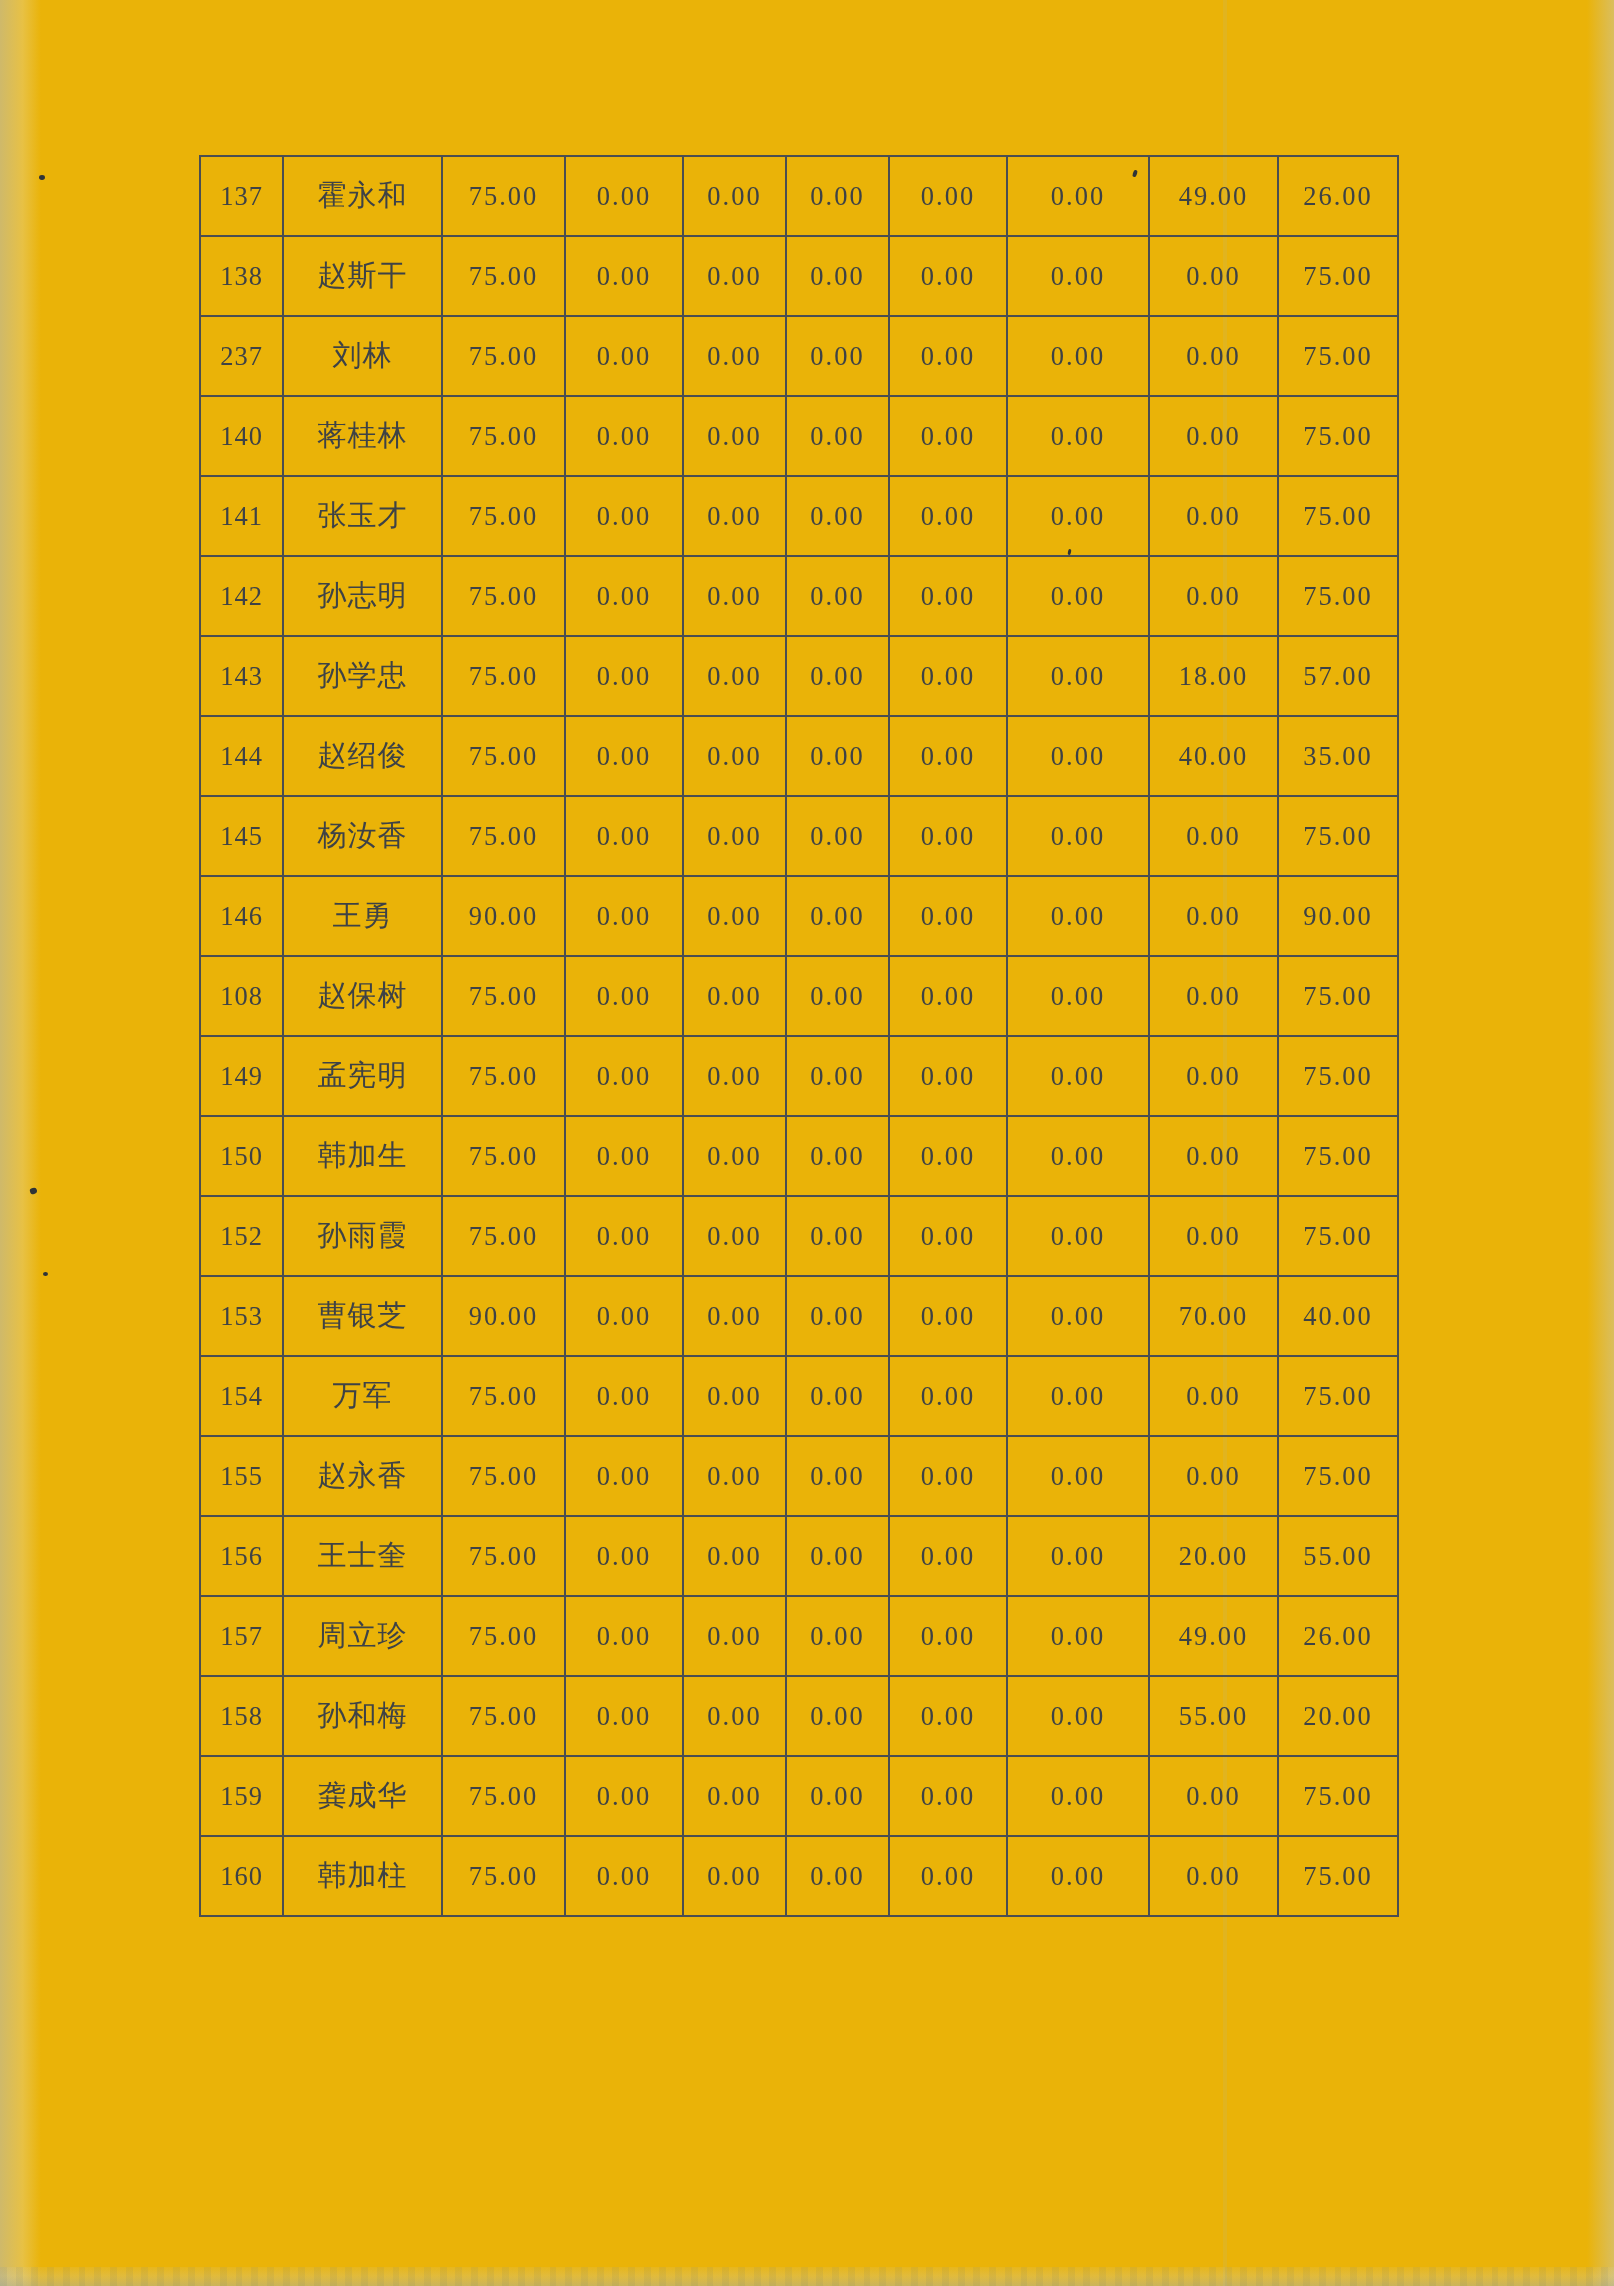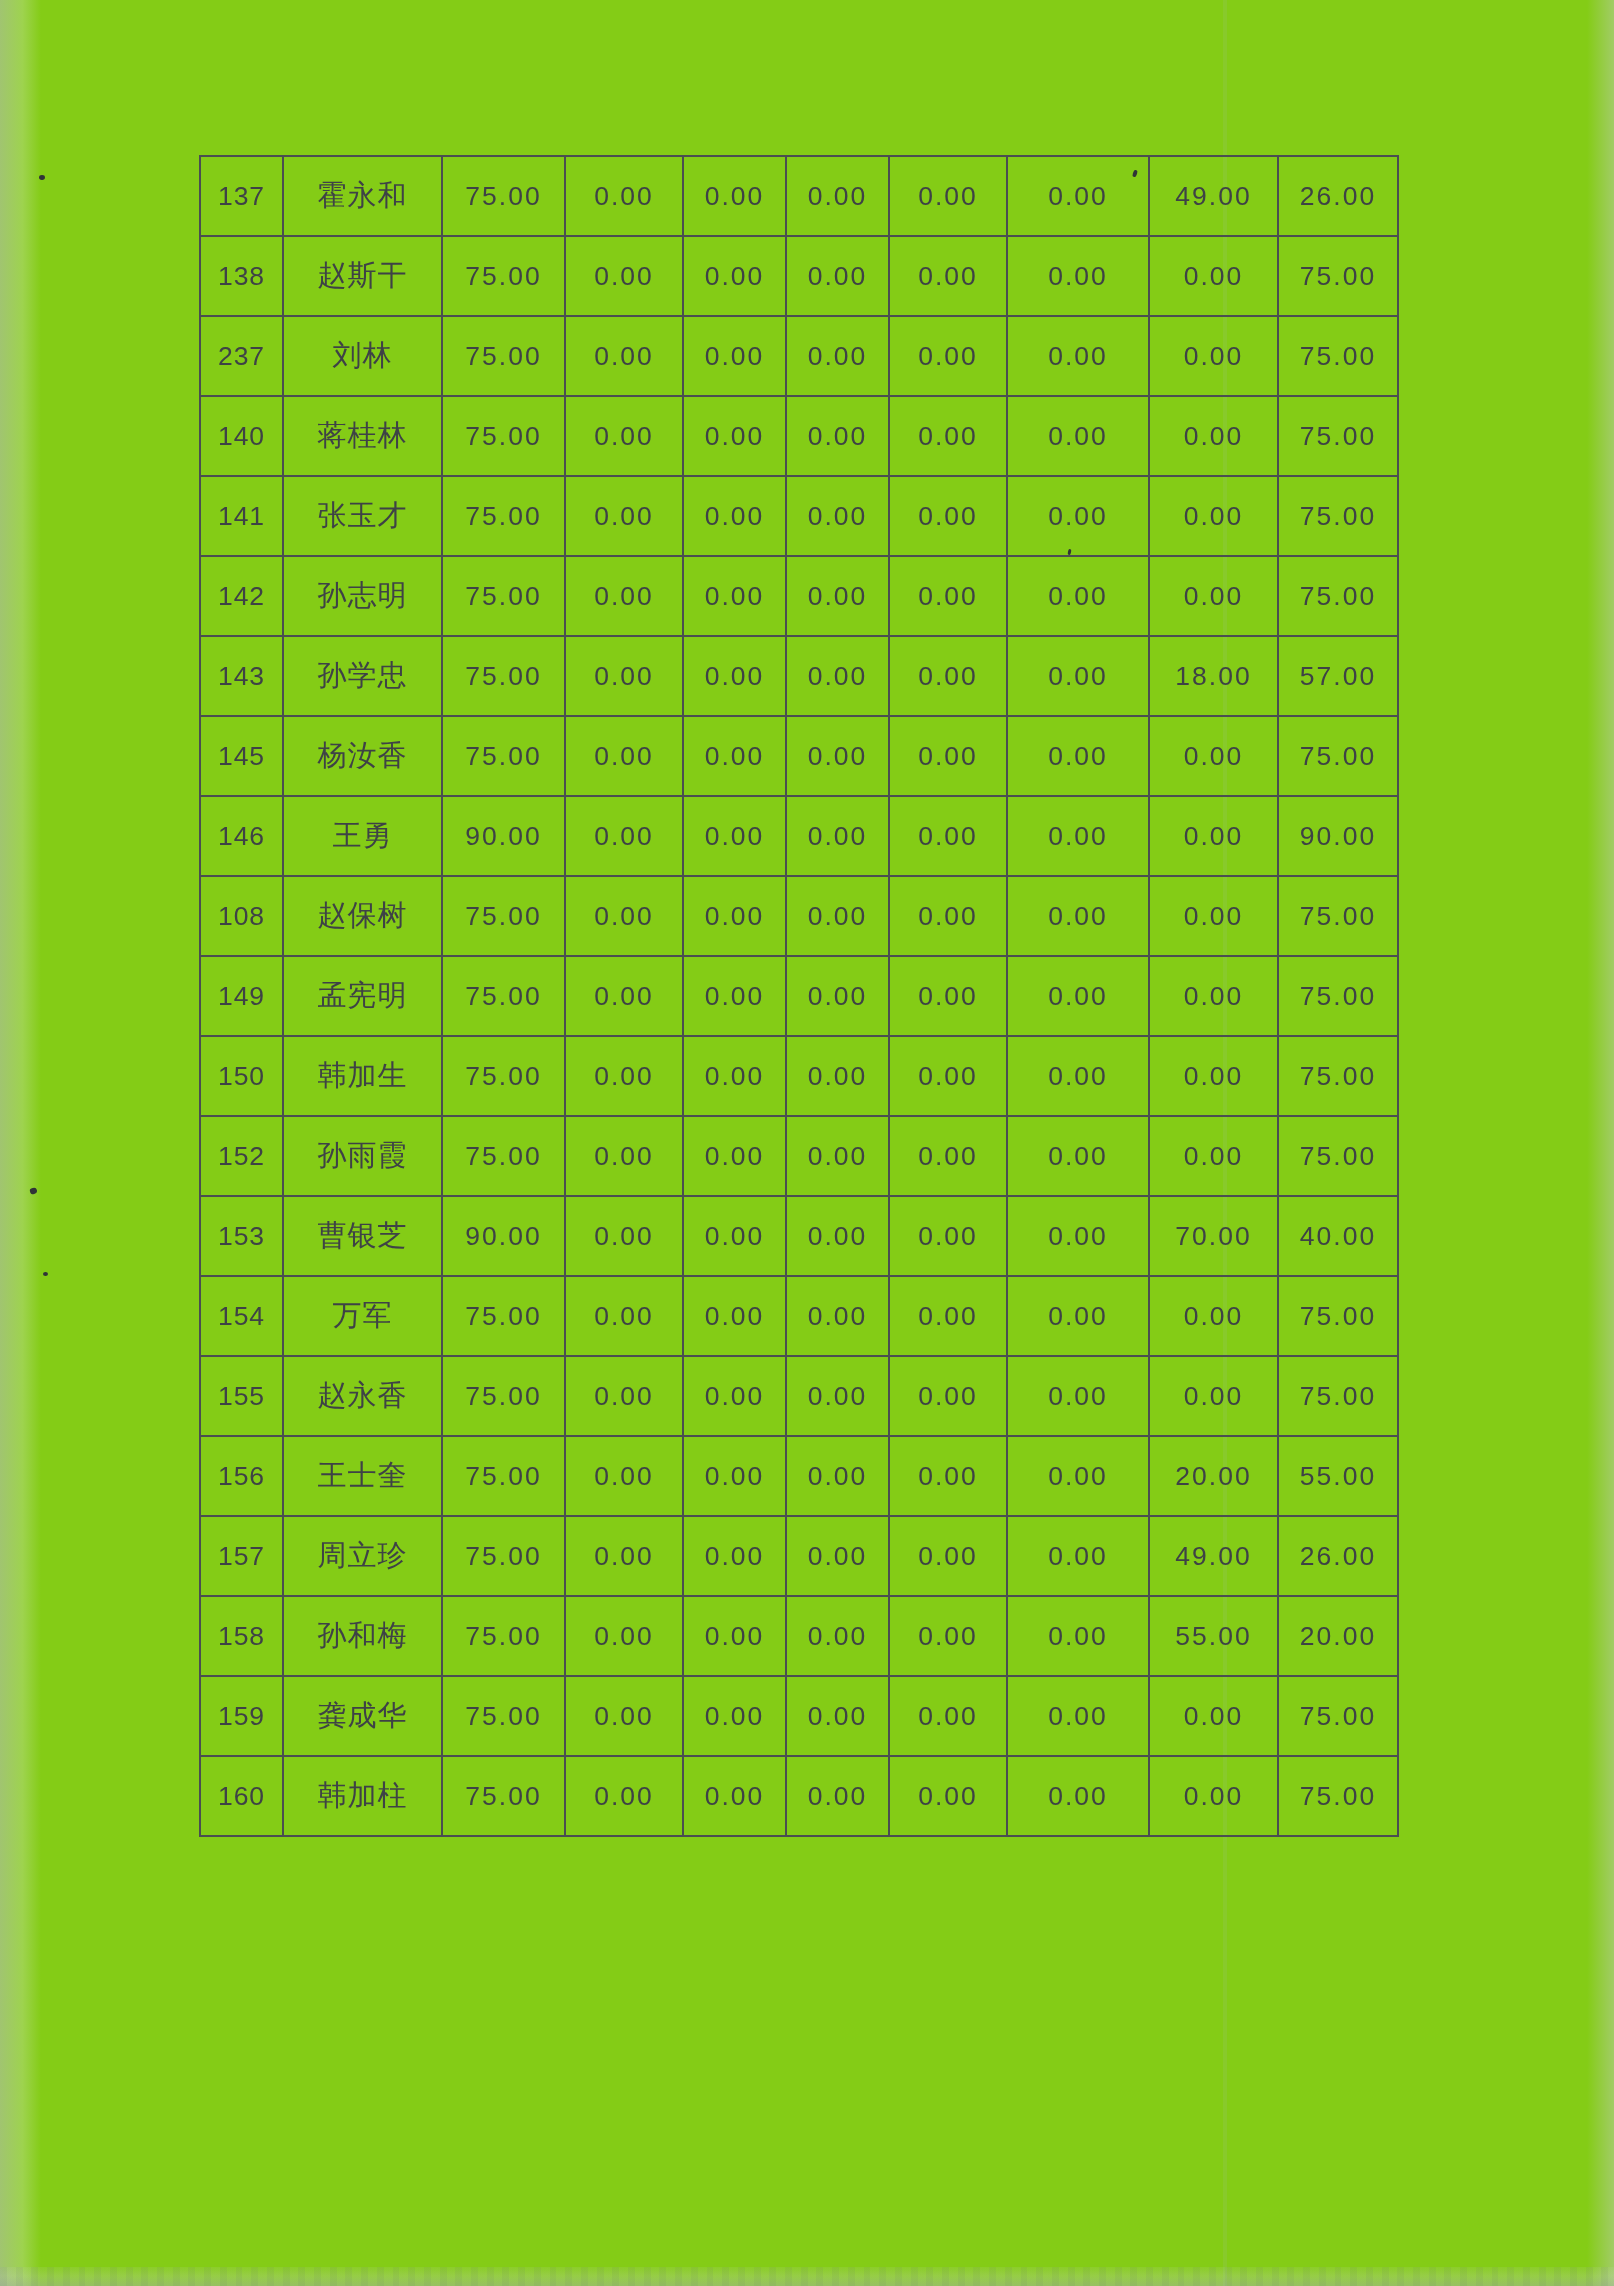--- a/index.html
+++ b/index.html
@@ -1,22 +1,22 @@
 <!DOCTYPE html>
 <html><head>
 <meta charset="utf-8">
 <style>
   html,body{margin:0;padding:0;background:#ffffff;}
   .page{
     position:relative;
     width:1614px;
     height:2287px;
-    background:#84cc16;
+    background:#eab308;
     overflow:hidden;
-    font-family:Liberation Sans, sans-serif;
+    font-family:Liberation Serif, serif;
   }
   
   .edge-left{
     position:absolute;left:0;top:0;width:41px;height:100%;
     background:linear-gradient(90deg,rgba(184,190,187,0.55),rgba(225,229,226,0.28) 55%,rgba(255,255,255,0));
   }
   .edge-right{
     position:absolute;right:0;top:0;width:27.4px;height:100%;
     background:linear-gradient(270deg,rgba(198,204,201,0.45),rgba(255,255,255,0));
   }
@@ -173,20 +173,32 @@
           <td class="num-cell">75.00</td>
           <td class="num-cell">0.00</td>
           <td class="num-cell">0.00</td>
           <td class="num-cell">0.00</td>
           <td class="num-cell">0.00</td>
           <td class="num-cell">0.00</td>
           <td class="num-cell">18.00</td>
           <td class="num-cell">57.00</td>
         </tr>
         <tr>
+          <td class="no-cell">144</td>
+          <td class="name-cell">赵绍俊</td>
+          <td class="num-cell">75.00</td>
+          <td class="num-cell">0.00</td>
+          <td class="num-cell">0.00</td>
+          <td class="num-cell">0.00</td>
+          <td class="num-cell">0.00</td>
+          <td class="num-cell">0.00</td>
+          <td class="num-cell">40.00</td>
+          <td class="num-cell">35.00</td>
+        </tr>
+        <tr>
           <td class="no-cell">145</td>
           <td class="name-cell">杨汝香</td>
           <td class="num-cell">75.00</td>
           <td class="num-cell">0.00</td>
           <td class="num-cell">0.00</td>
           <td class="num-cell">0.00</td>
           <td class="num-cell">0.00</td>
           <td class="num-cell">0.00</td>
           <td class="num-cell">0.00</td>
           <td class="num-cell">75.00</td>

